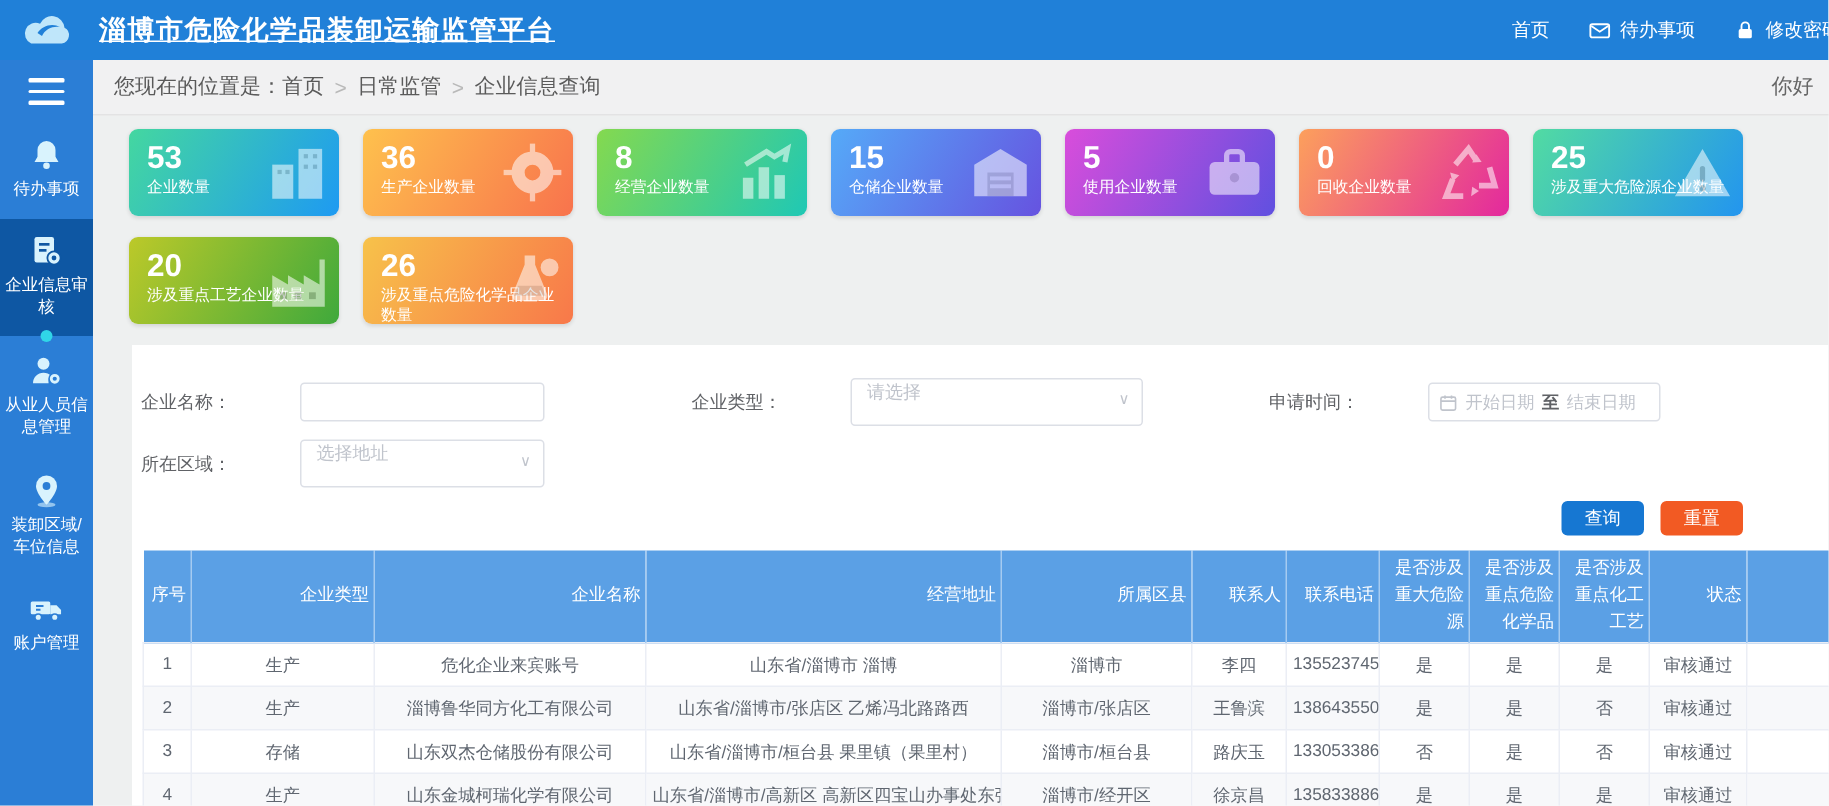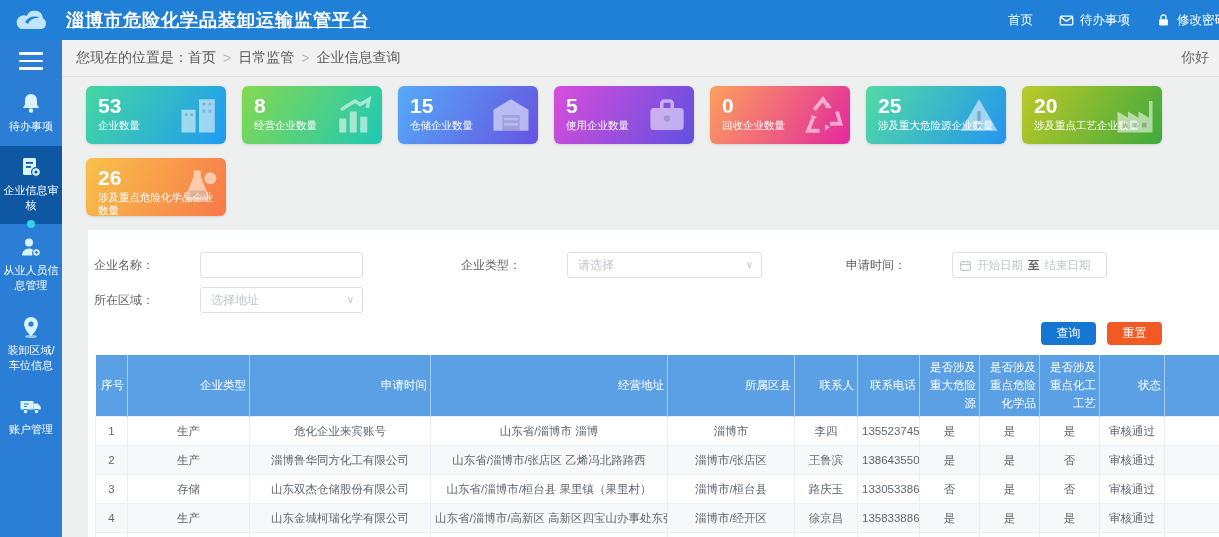--- a/index.html
+++ b/index.html
@@ -39,21 +39,21 @@
   .stat-card { position:relative; width:140px; height:58px; border-radius:6px; padding:8px 12px; color:#fff; overflow:hidden; box-shadow:0 1px 3px rgba(0,0,0,.12); cursor:pointer; }
   .stat-value { font-size:21px; font-weight:700; line-height:1.1; }
   .stat-label { font-size:10.5px; line-height:1.25; margin-top:2px; }
   .stat-icon { position:absolute; right:6px; top:50%; transform:translateY(-50%); width:42px; height:42px; opacity:.55; }
 
   
   .panel { margin:14px 0 0 26px; width:calc(100% - 26px); background:#fff; padding:22px 0 0 6px; min-height:320px; }
   .f-row { display:flex; align-items:center; margin-bottom:9px; font-size:12px; color:#606266; }
   .f-label { width:106px; text-align:left; padding-right:9px; white-space:nowrap; }
   .f-input { width:163px; height:26px; border:1px solid #dcdfe6; border-radius:3px; background:#fff; padding:0 8px; font-size:12px; color:#606266; outline:none; }
-  .f-select { position:relative; height:26px; border:1px solid #dcdfe6; border-radius:3px; background:#fff; display:flex; align-items:center; padding:0 22px 0 10px; color:#c0c4cc; font-size:12px; cursor:pointer; }
+  .f-select { position:relative; height:32px; border:1px solid #dcdfe6; border-radius:3px; background:#fff; display:flex; align-items:flex-start; padding:0 22px 0 10px; color:#c0c4cc; font-size:12px; cursor:pointer; }
   .f-select .chev { position:absolute; right:8px; top:50%; transform:translateY(-58%); font-size:10px; color:#c0c4cc; }
   .sel-type { width:195px; margin-left:0; }
   .g2 { margin-left:98px; }
   .g3 { margin-left:84px; }
   .date-range { width:155px; height:26px; border:1px solid #dcdfe6; border-radius:3px; display:flex; align-items:center; gap:5px; padding:0 6px; font-size:11.5px; cursor:pointer; }
   .date-range .ph { color:#c0c4cc; }
   .date-range .to { color:#606266; font-weight:700; }
   .cal-icon { width:13px; height:13px; flex:0 0 auto; }
 
   .btn-row { display:flex; justify-content:flex-end; gap:11px; padding-right:57px; margin:8px 0 10px; }
@@ -182,20 +182,33 @@
             <rect x="12" y="3" width="9" height="19" fill="#fff"></rect>
           <rect x="4" y="11" width="1.6" height="1.6" fill="rgba(0,0,0,.25)"></rect>
             <rect x="7" y="11" width="1.6" height="1.6" fill="rgba(0,0,0,.25)"></rect>
           <rect x="14" y="5" width="1.6" height="1.6" fill="rgba(0,0,0,.25)"></rect>
             <rect x="17.5" y="5" width="1.6" height="1.6" fill="rgba(0,0,0,.25)"></rect>
           <rect x="14" y="9" width="1.6" height="1.6" fill="rgba(0,0,0,.25)"></rect>
             <rect x="17.5" y="9" width="1.6" height="1.6" fill="rgba(0,0,0,.25)"></rect>
         </svg>
       </div>
 
+      <div class="stat-card" style="background: linear-gradient(120deg, rgb(254, 193, 77), rgb(248, 115, 77));">
+        <div class="stat-value">36</div>
+        <div class="stat-label">生产企业数量</div>
+        <svg class="stat-icon" viewBox="0 0 24 24">
+          <g fill="#fff">
+            <path fill-rule="evenodd" d="M12 4a8 8 0 1 0 0 16 8 8 0 0 0 0-16zm0 5a3 3 0 1 1 0 6 3 3 0 0 1 0-6z"></path>
+            <rect x="11" y="1" width="2" height="4"></rect>
+              <rect x="11" y="19" width="2" height="4"></rect>
+            <rect x="1" y="11" width="4" height="2"></rect>
+              <rect x="19" y="11" width="4" height="2"></rect>
+          </g>
+        </svg>
+      </div>
 
       <div class="stat-card" style="background: linear-gradient(120deg, rgb(132, 217, 79), rgb(31, 200, 181));">
         <div class="stat-value">8</div>
         <div class="stat-label">经营企业数量</div>
         <svg class="stat-icon" viewBox="0 0 24 24">
           <rect x="3" y="14" width="4" height="8" fill="#fff"></rect>
             <rect x="9" y="10" width="4" height="12" fill="#fff"></rect>
           <rect x="15" y="13" width="4" height="9" fill="#fff"></rect>
           <path d="M4 9l8-5 3 2 5-3-1 5" fill="none" stroke="#fff" stroke-width="2"></path>
         </svg>
@@ -316,21 +329,21 @@
             <col style="width:60px">
           <col style="width:60px">
             <col style="width:60px">
             <col style="width:65px">
             <col style="width:66px">
         </colgroup>
         <thead>
           <tr>
             <th>序号</th>
             <th>企业类型</th>
-            <th>申请时间</th>
+            <th>企业名称</th>
             <th>经营地址</th>
             <th>所属区县</th>
             <th>联系人</th>
             <th>联系电话</th>
             <th>是否涉及重大危险源</th>
             <th>是否涉及重点危险化学品</th>
             <th>是否涉及重点化工工艺</th>
             <th>状态</th>
             <th></th>
           </tr>

